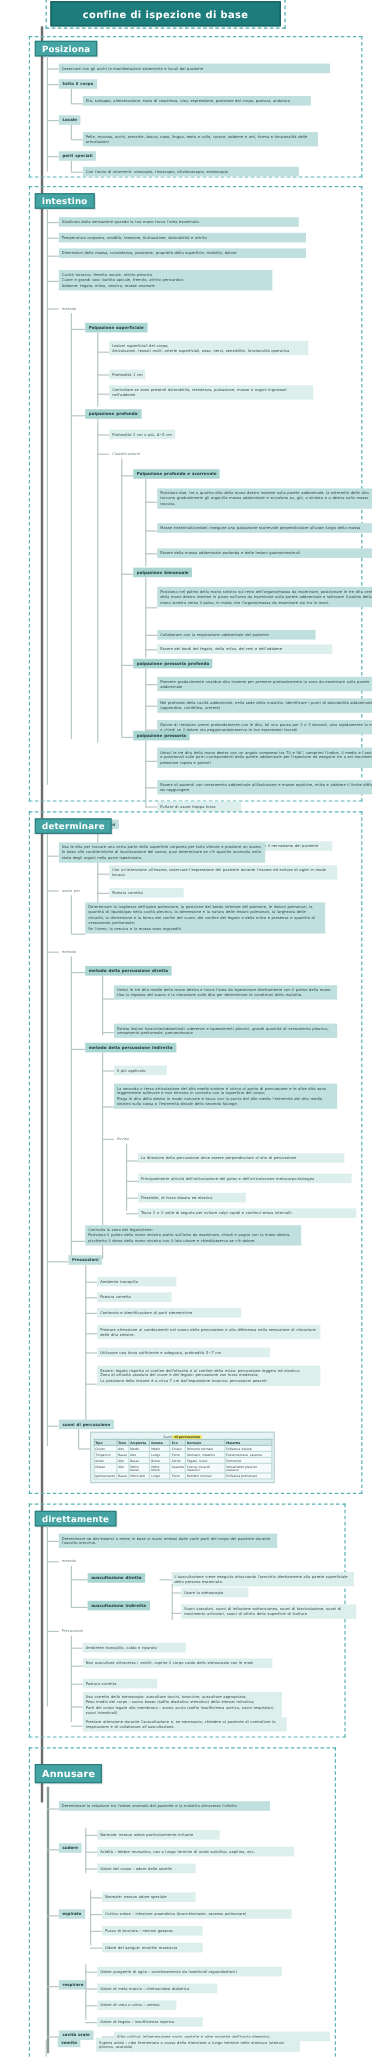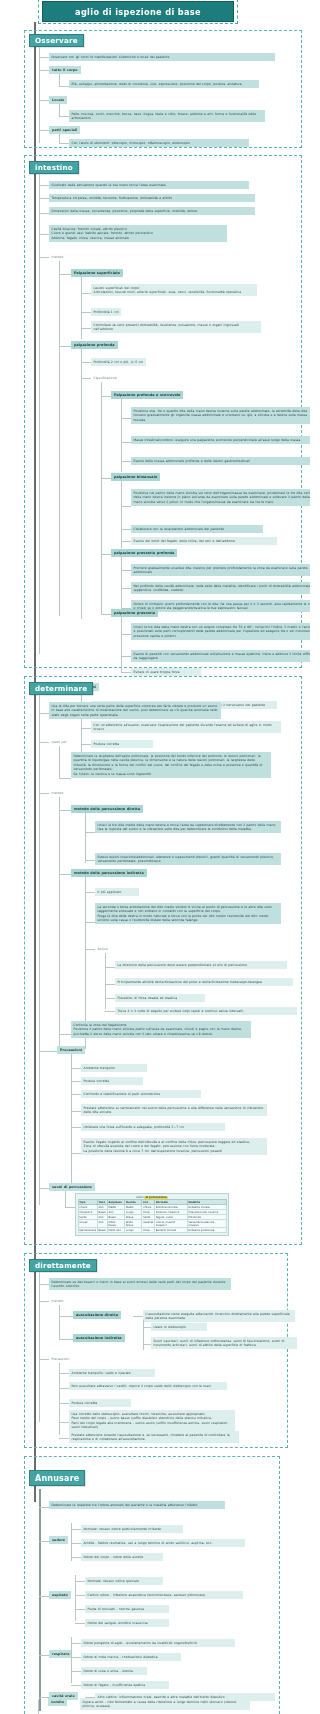--- a/index.html
+++ b/index.html
@@ -84,31 +84,31 @@
   }
 </style>
 </head>
 <body>
 
 <div id="root">
 
   <div class="title-wrap">
     <div class="title-dash"></div>
     <div class="title-bar">
-      <span>aglio di ispezione di base</span>
+      <span>confine di ispezione di base</span>
     </div>
   </div>
 
   <div class="spine" style="height:1480px;"></div>
 
   <div class="branch-stub" style="left:34px; top:40px; width:26px;"></div>
   <div class="branch" style="left:24px; top:30px; width:278px; height:118px;">
 
     <div class="pill" style="left:4px; top:3px;">
-      <span>Osservare</span>
+      <span>Posiziona</span>
     </div>
 
     <div class="vline" style="left:14px; top:16px; height:96px;"></div>
 
     <div class="hline" style="left:14px; top:26px; width:10px;"></div>
     <div class="node dark" style="left:24px; top:22px; width:226px;">Osservare con gli occhi le manifestazioni sistemiche e locali del paziente</div>
 
     <div class="hline" style="left:14px; top:39px; width:10px;"></div>
     <div class="node tag" style="left:24px; top:35px;">tutto il corpo</div>
     <div class="vline" style="left:34px; top:43px; height:12px;"></div>

